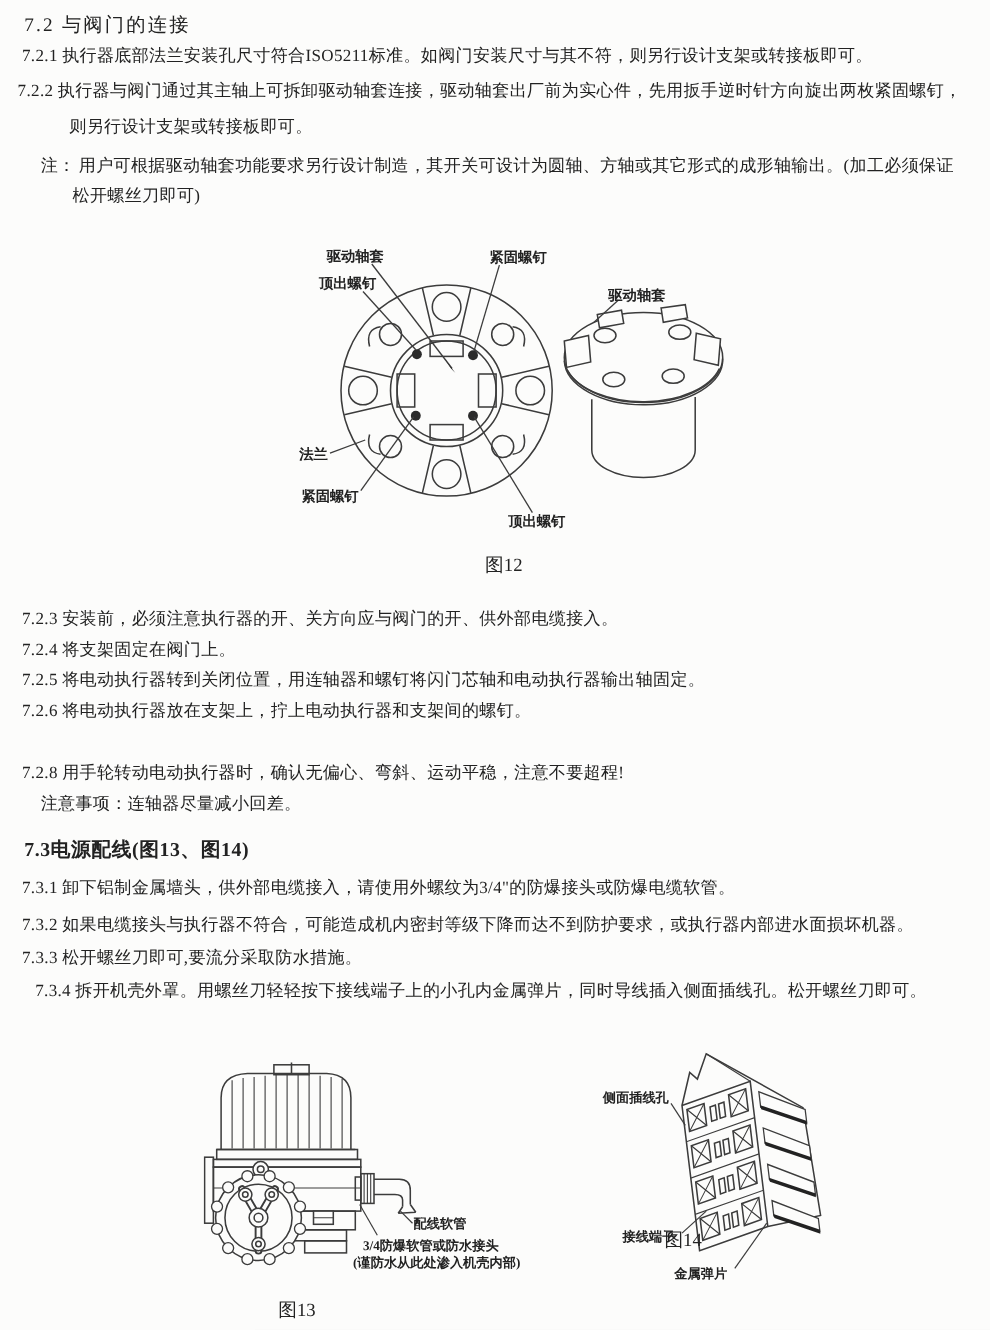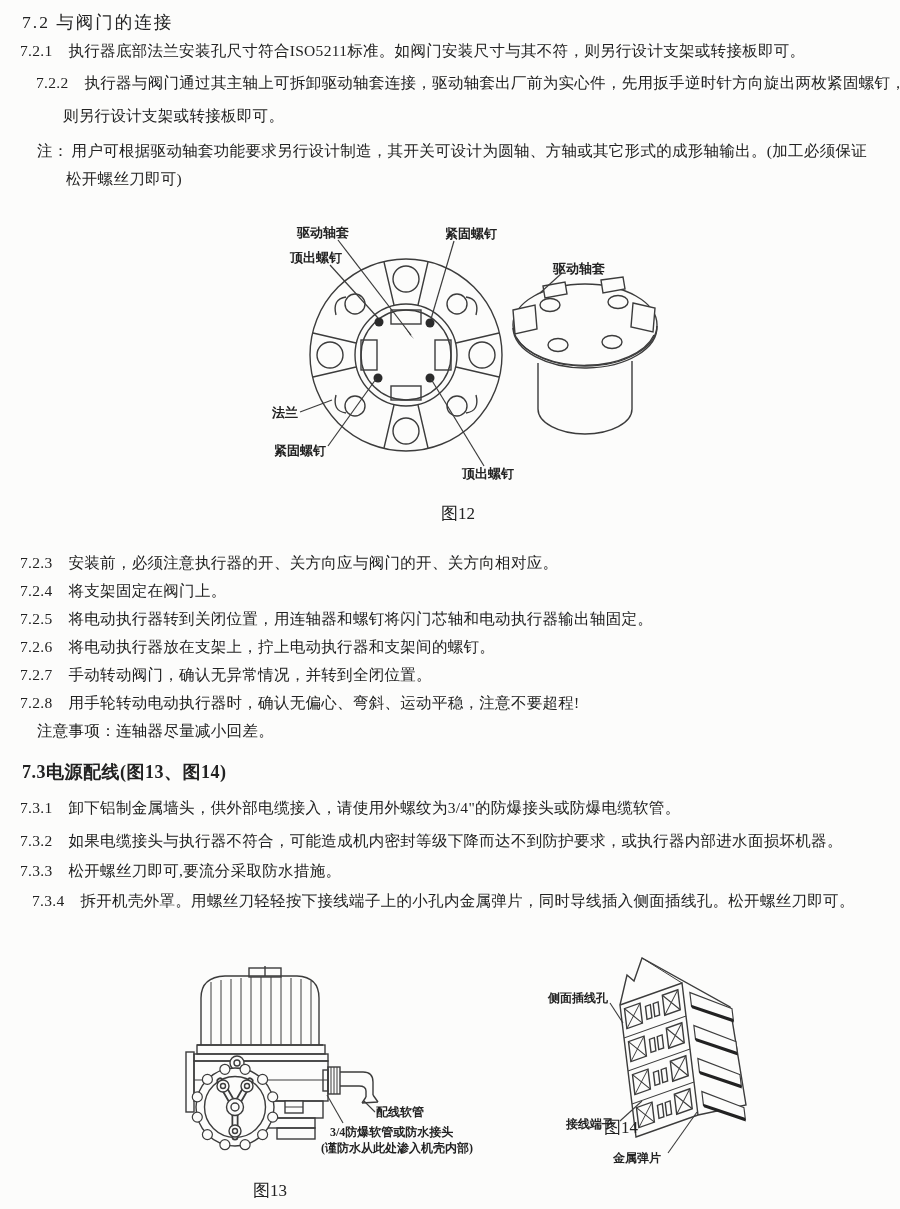--- a/index.html
+++ b/index.html
@@ -11,21 +11,21 @@
     color:#222222;
     overflow:hidden;
   }
   .line{
     position:absolute;
     white-space:nowrap;
     font-size:15.5px;
     letter-spacing:0.3px;
     line-height:19px;
   }
-  .num{margin-right:16px;}
+  .num{margin-right:4px;}
   .h1{
     position:absolute;
     white-space:nowrap;
     font-weight:400;
     font-size:17.5px;
     letter-spacing:2px;
   }
   .h1b{
     position:absolute;
     white-space:nowrap;
@@ -49,21 +49,21 @@
 </style>
 </head>
 <body>
 
 <div class="page">
 
   <div class="h1" style="left:22px;top:10px">7.2 与阀门的连接</div>
 
   <div class="line" style="left:20px;top:41px"><span class="num">7.2.1</span><span>执行器底部法兰安装孔尺寸符合ISO5211标准。如阀门安装尺寸与其不符，则另行设计支架或转接板即可。</span></div>
 
-  <div class="line" style="left:36px;top:73px"><span class="num">7.2.2</span><span>执行器与阀门通过其主轴上可拆卸驱动轴套连接，驱动轴套出厂前为实心件，先用扳手逆时针方向旋出两枚紧固螺钉，</span></div>
+  <div class="line" style="left:16px;top:73px"><span class="num">7.2.2</span><span>执行器与阀门通过其主轴上可拆卸驱动轴套连接，驱动轴套出厂前为实心件，先用扳手逆时针方向旋出两枚紧固螺钉，</span></div>
   <div class="line" style="left:63px;top:106px"><span>则另行设计支架或转接板即可。</span></div>
 
   <div class="line" style="left:37px;top:141px"><span class="num" style="margin-right:3px">注：</span><span>用户可根据驱动轴套功能要求另行设计制造，其开关可设计为圆轴、方轴或其它形式的成形轴输出。(加工必须保证</span></div>
   <div class="line" style="left:66px;top:169px"><span>松开螺丝刀即可)</span></div>
 
   <svg class="fig" style="left:238px;top:213px" width="445" height="292" viewBox="0 0 445 292">
     <g stroke="#3c3c3c" fill="none" stroke-width="1.4">
 
       <g>
         <circle cx="168" cy="142" r="96"></circle>
@@ -124,25 +124,24 @@
     <text class="l13" x="59" y="24">驱动轴套</text>
     <text class="l13" x="207" y="25">紧固螺钉</text>
     <text class="l13" x="52" y="49">顶出螺钉</text>
     <text class="l13" x="34" y="204">法兰</text>
     <text class="l13" x="36" y="242">紧固螺钉</text>
     <text class="l13" x="224" y="265">顶出螺钉</text>
     <text class="l13" x="315" y="60">驱动轴套</text>
   </svg>
   <div class="caption" style="left:441px;top:502px">图12</div>
 
-  <div class="line" style="left:20px;top:553px"><span class="num">7.2.3</span><span>安装前，必须注意执行器的开、关方向应与阀门的开、关方向相对应。</span></div>
+  <div class="line" style="left:20px;top:553px"><span class="num">7.2.3</span><span>安装前，必须注意执行器的开、关方向应与阀门的开、供外部电缆接入。</span></div>
   <div class="line" style="left:20px;top:581px"><span class="num">7.2.4</span><span>将支架固定在阀门上。</span></div>
   <div class="line" style="left:20px;top:609px"><span class="num">7.2.5</span><span>将电动执行器转到关闭位置，用连轴器和螺钉将闪门芯轴和电动执行器输出轴固定。</span></div>
   <div class="line" style="left:20px;top:637px"><span class="num">7.2.6</span><span>将电动执行器放在支架上，拧上电动执行器和支架间的螺钉。</span></div>
-  <div class="line" style="left:20px;top:665px"><span class="num">7.2.7</span><span>手动转动阀门，确认无异常情况，并转到全闭位置。</span></div>
   <div class="line" style="left:20px;top:693px"><span class="num">7.2.8</span><span>用手轮转动电动执行器时，确认无偏心、弯斜、运动平稳，注意不要超程!</span></div>
   <div class="line" style="left:37px;top:721px"><span>注意事项：</span><span>连轴器尽量减小回差。</span></div>
 
   <div class="h1b" style="left:22px;top:760px">7.3电源配线(图13、图14)</div>
 
   <div class="line" style="left:20px;top:798px"><span class="num">7.3.1</span><span>卸下铝制金属墙头，供外部电缆接入，请使用外螺纹为3/4"的防爆接头或防爆电缆软管。</span></div>
   <div class="line" style="left:20px;top:831px"><span class="num">7.3.2</span><span>如果电缆接头与执行器不符合，可能造成机内密封等级下降而达不到防护要求，或执行器内部进水面损坏机器。</span></div>
   <div class="line" style="left:20px;top:861px"><span class="num">7.3.3</span><span>松开螺丝刀即可,要流分采取防水措施。</span></div>
   <div class="line" style="left:32px;top:891px"><span class="num">7.3.4</span><span>拆开机壳外罩。用螺丝刀轻轻按下接线端子上的小孔内金属弹片，同时导线插入侧面插线孔。松开螺丝刀即可。</span></div>
 

